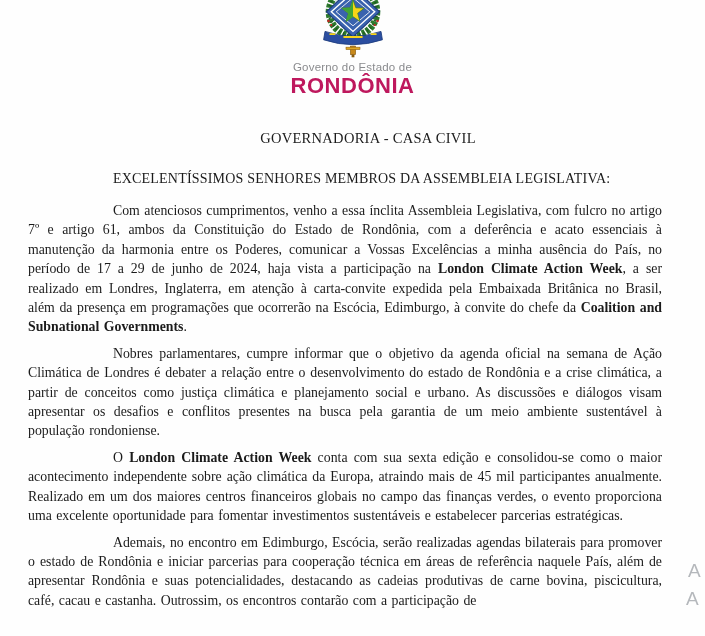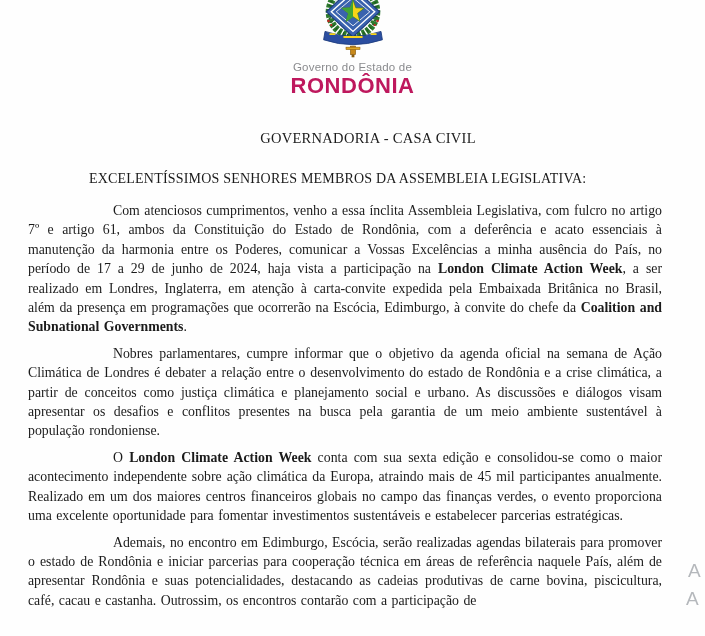--- a/index.html
+++ b/index.html
@@ -41,21 +41,21 @@
   
   .doc-heading {
     margin-top: 26px;
     text-align: center;
     font-size: 14.5px;
     line-height: 28px;
     letter-spacing: 0.3px;
     padding-left: 31px;
   }
   .salutation {
-    margin: 17px 30px 0 89px;
+    margin: 17px 30px 0 113px;
     font-size: 14px;
     line-height: 19px;
     letter-spacing: 0.2px;
   }
   
   .body-block { margin-top: 13px; }
   .body-block p {
     margin: 0 43px 7px 28px;
     font-size: 13.8px;
     line-height: 19.4px;

